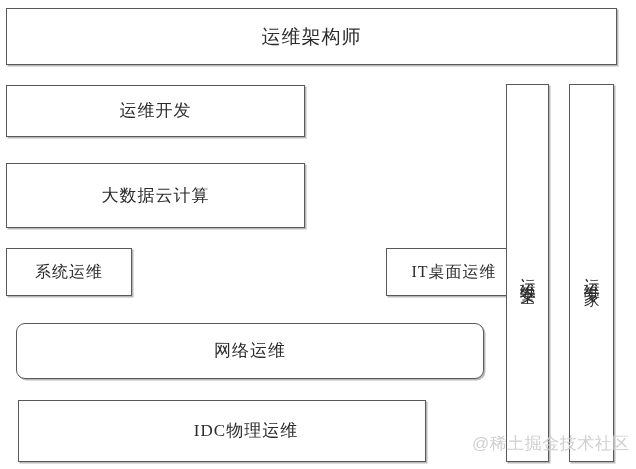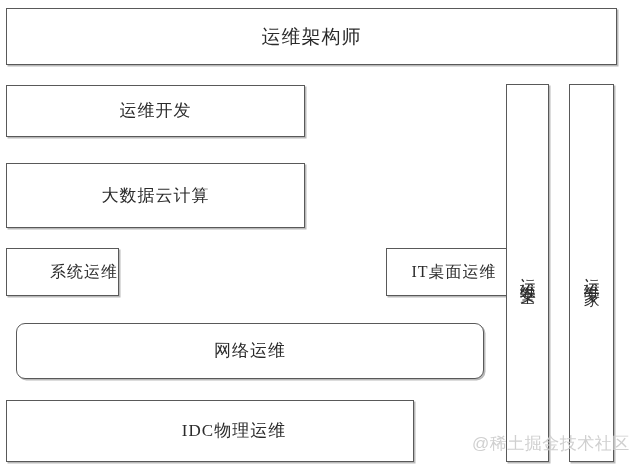--- a/index.html
+++ b/index.html
@@ -60,25 +60,25 @@
     writing-mode: vertical-rl;
     text-orientation: upright;
     letter-spacing: 4px;
     white-space: pre;
   }
 
   
   #box-architect      { left: 6px;   top: 8px;   width: 611px; height: 57px; }
   #box-ops-dev        { left: 6px;   top: 85px;  width: 299px; height: 52px; }
   #box-bigdata-cloud  { left: 6px;   top: 163px; width: 299px; height: 65px; }
-  #box-sys-ops        { left: 6px;   top: 248px; width: 113px; height: 48px; justify-content: flex-end; }
+  #box-sys-ops        { left: 6px;   top: 248px; width: 126px; height: 48px; }
   #box-db-ops         { left: 172px; top: 248px; width: 138px; height: 48px; }
   #box-it-desktop     { left: 338px; top: 248px; width: 136px; height: 48px; margin-left: 48px; }
   #box-network-ops    { left: 16px;   top: 323px; width: 468px; height: 56px; border-radius: 9px; }
-  #box-idc-ops        { left: 6px;   top: 400px; width: 408px; height: 62px; padding-left: 48px; }
+  #box-idc-ops        { left: 18px;   top: 400px; width: 408px; height: 62px; padding-left: 48px; }
   #box-ops-security   { left: 506px; top: 84px;  width: 43px;  height: 378px; }
   #box-ops-expert     { left: 569px; top: 84px;  width: 45px;  height: 378px; }
 
   
   #watermark {
     position: absolute;
     left: 472px;
     top: 432px;
     font-size: 17px;
     color: #d0d0d0;

